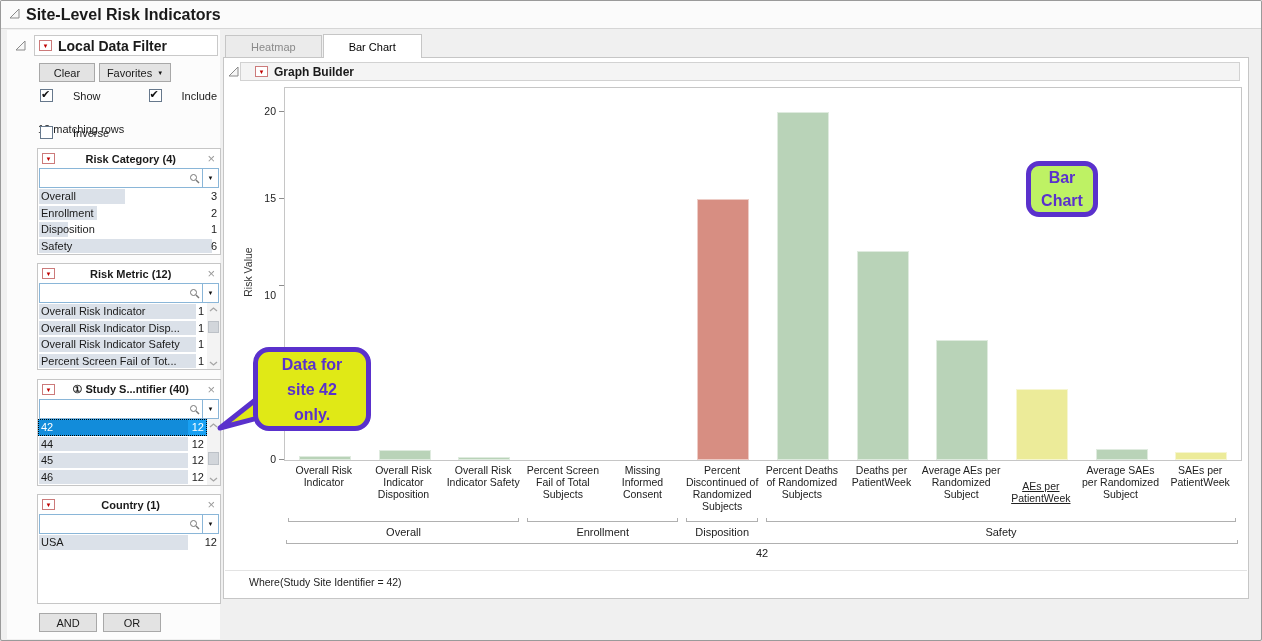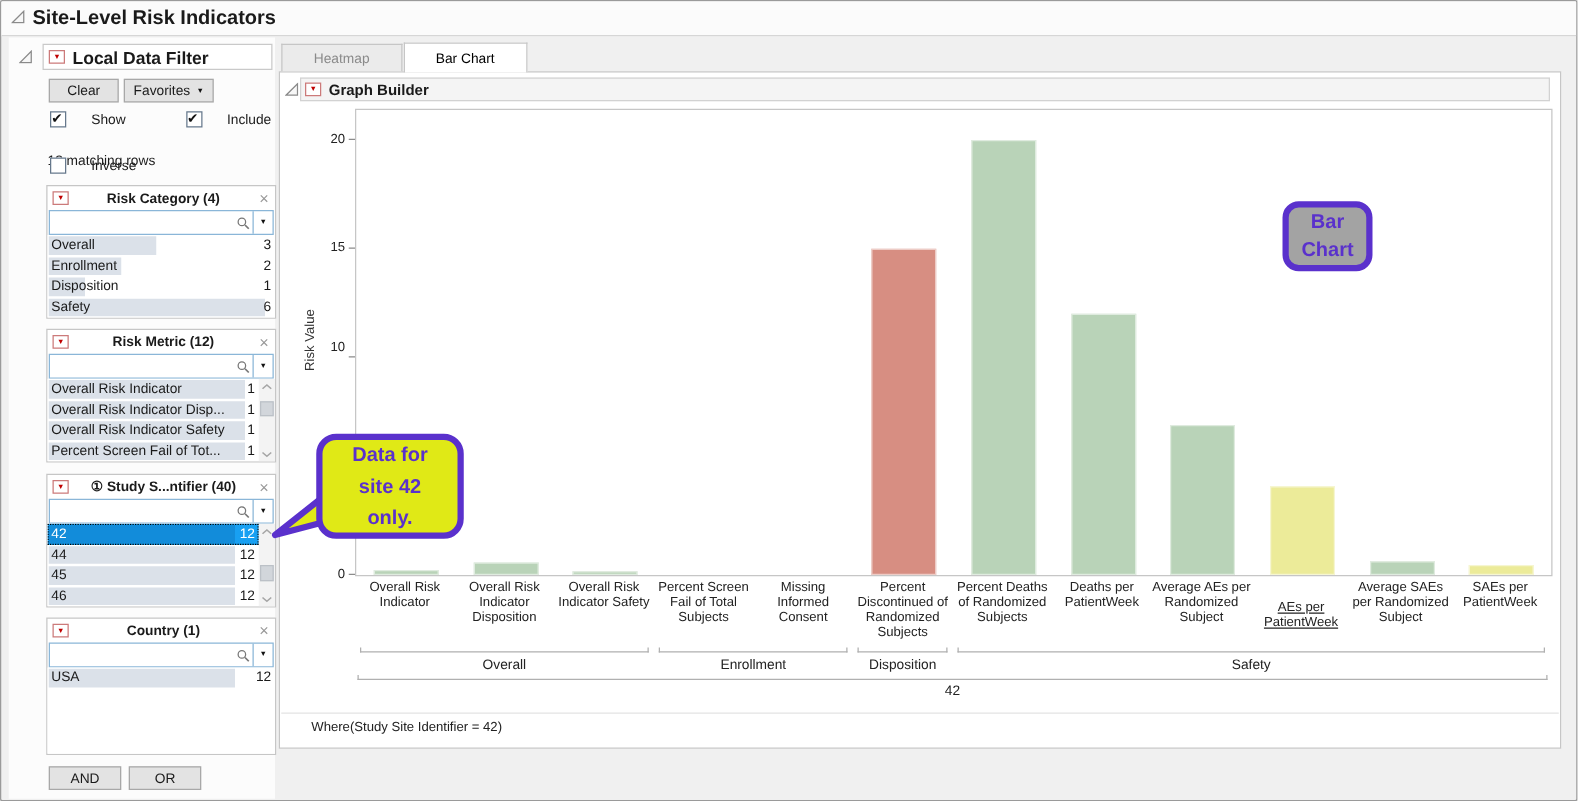--- a/index.html
+++ b/index.html
@@ -58,21 +58,21 @@
 
   
   .tabstrip{position:absolute;left:224px;top:33px;display:flex;align-items:flex-end;z-index:3;}
   .tab{height:22px;padding:0 25px;display:flex;align-items:center;background:#ebebeb;border:1px solid #c6c6c6;
        border-bottom:none;color:#8a8a8a;margin-right:1px;box-sizing:border-box;}
   .tab.active{background:#fff;color:#000;height:24px;margin-bottom:-1px;z-index:4;}
   .panel{position:absolute;left:222px;top:56px;width:1026px;height:542px;background:#fff;border:1px solid #c6c6c6;
          box-sizing:border-box;z-index:1;}
   .gb-disc{position:absolute;left:4px;top:8px;}
   .gb-head{position:absolute;left:16px;top:4px;width:1000px;height:19px;background:#f4f4f4;border:1px solid #d2d2d2;
-           display:flex;align-items:center;gap:6px;padding-left:3px;box-sizing:border-box;}
+           display:flex;align-items:center;gap:6px;padding-left:14px;box-sizing:border-box;}
   .gb-title{font-weight:bold;font-size:12px;}
   .plot{position:absolute;left:60px;top:29px;width:956px;height:372px;border:1px solid #c6c6c6;background:#fff;box-sizing:content-box;}
   .bar{position:absolute;bottom:0;width:52px;}
   .ytickmark{position:absolute;width:5px;height:1px;background:#8c8c8c;left:55px;}
   .yticklab{position:absolute;width:32px;text-align:right;font-size:10.5px;left:20px;color:#222;}
   .ylabel-rot{position:absolute;left:-26px;top:208px;width:100px;transform:rotate(-90deg);font-size:10.5px;
               color:#333;text-align:center;}
   .xlab{position:absolute;text-align:center;font-size:10.5px;line-height:12px;color:#222;}
   .bracket{position:absolute;height:4px;border-bottom:1px solid #b0b0b0;border-left:1px solid #b0b0b0;
            border-right:1px solid #b0b0b0;box-sizing:border-box;}
@@ -334,21 +334,21 @@
         <div class="bar" style="left: 810.5px; height: 11.2991px; background: rgb(185, 211, 184); border: 1px solid rgba(255, 255, 255, 0.55); box-sizing: border-box;"></div>
         <div class="bar" style="left: 890.167px; height: 7.82243px; background: rgb(236, 235, 153); border: 1px solid rgba(255, 255, 255, 0.55); box-sizing: border-box;"></div>
       </div>
     <div class="ylabel-rot">Risk Value</div>
     <div id="axis-layer">
         <div class="ytickmark" style="top: 401px;"></div>
         <div class="yticklab" style="top: 394.5px;">0</div>
         <div class="ytickmark" style="top: 314.084px;"></div>
         <div class="yticklab" style="top: 307.584px;">5</div>
         <div class="ytickmark" style="top: 227.168px;"></div>
-        <div class="yticklab" style="top: 214px;">10</div>
+        <div class="yticklab" style="top: 231px;">10</div>
         <div class="ytickmark" style="top: 140.252px;"></div>
         <div class="yticklab" style="top: 133.752px;">15</div>
         <div class="ytickmark" style="top: 53.3364px;"></div>
         <div class="yticklab" style="top: 46.8364px;">20</div>
         <div class="xlab" style="left: 56px; width: 87.6667px; top: 406px;">
           <div>Overall Risk</div>
           <div>Indicator</div>
         </div>
         <div class="xlab" style="left: 135.667px; width: 87.6667px; top: 406px;">
           <div>Overall Risk</div>
@@ -418,18 +418,18 @@
   </div>
 
   <svg class="tail" width="70" height="62">
     <polygon points="9,55 62,13 66,40" fill="#e0e916" stroke="#5a31cc" stroke-width="5" stroke-linejoin="round"></polygon>
   </svg>
   <div class="callout" id="co-site" style="background: rgb(224, 233, 22); border-color: rgb(90, 49, 204); color: rgb(90, 49, 204);">
       <div>Data for</div>
       <div>site 42</div>
       <div>only.</div>
     </div>
-  <div class="callout" id="co-bar" style="background: #a3a3a3; border-color: rgb(90, 49, 204); color: rgb(90, 49, 204); align-items: center;">
+  <div class="callout" id="co-bar" style="background: #bef264; border-color: rgb(90, 49, 204); color: rgb(90, 49, 204); align-items: center;">
       <div>Bar</div>
       <div>Chart</div>
     </div>
 
 </div>
 
 </body></html>

